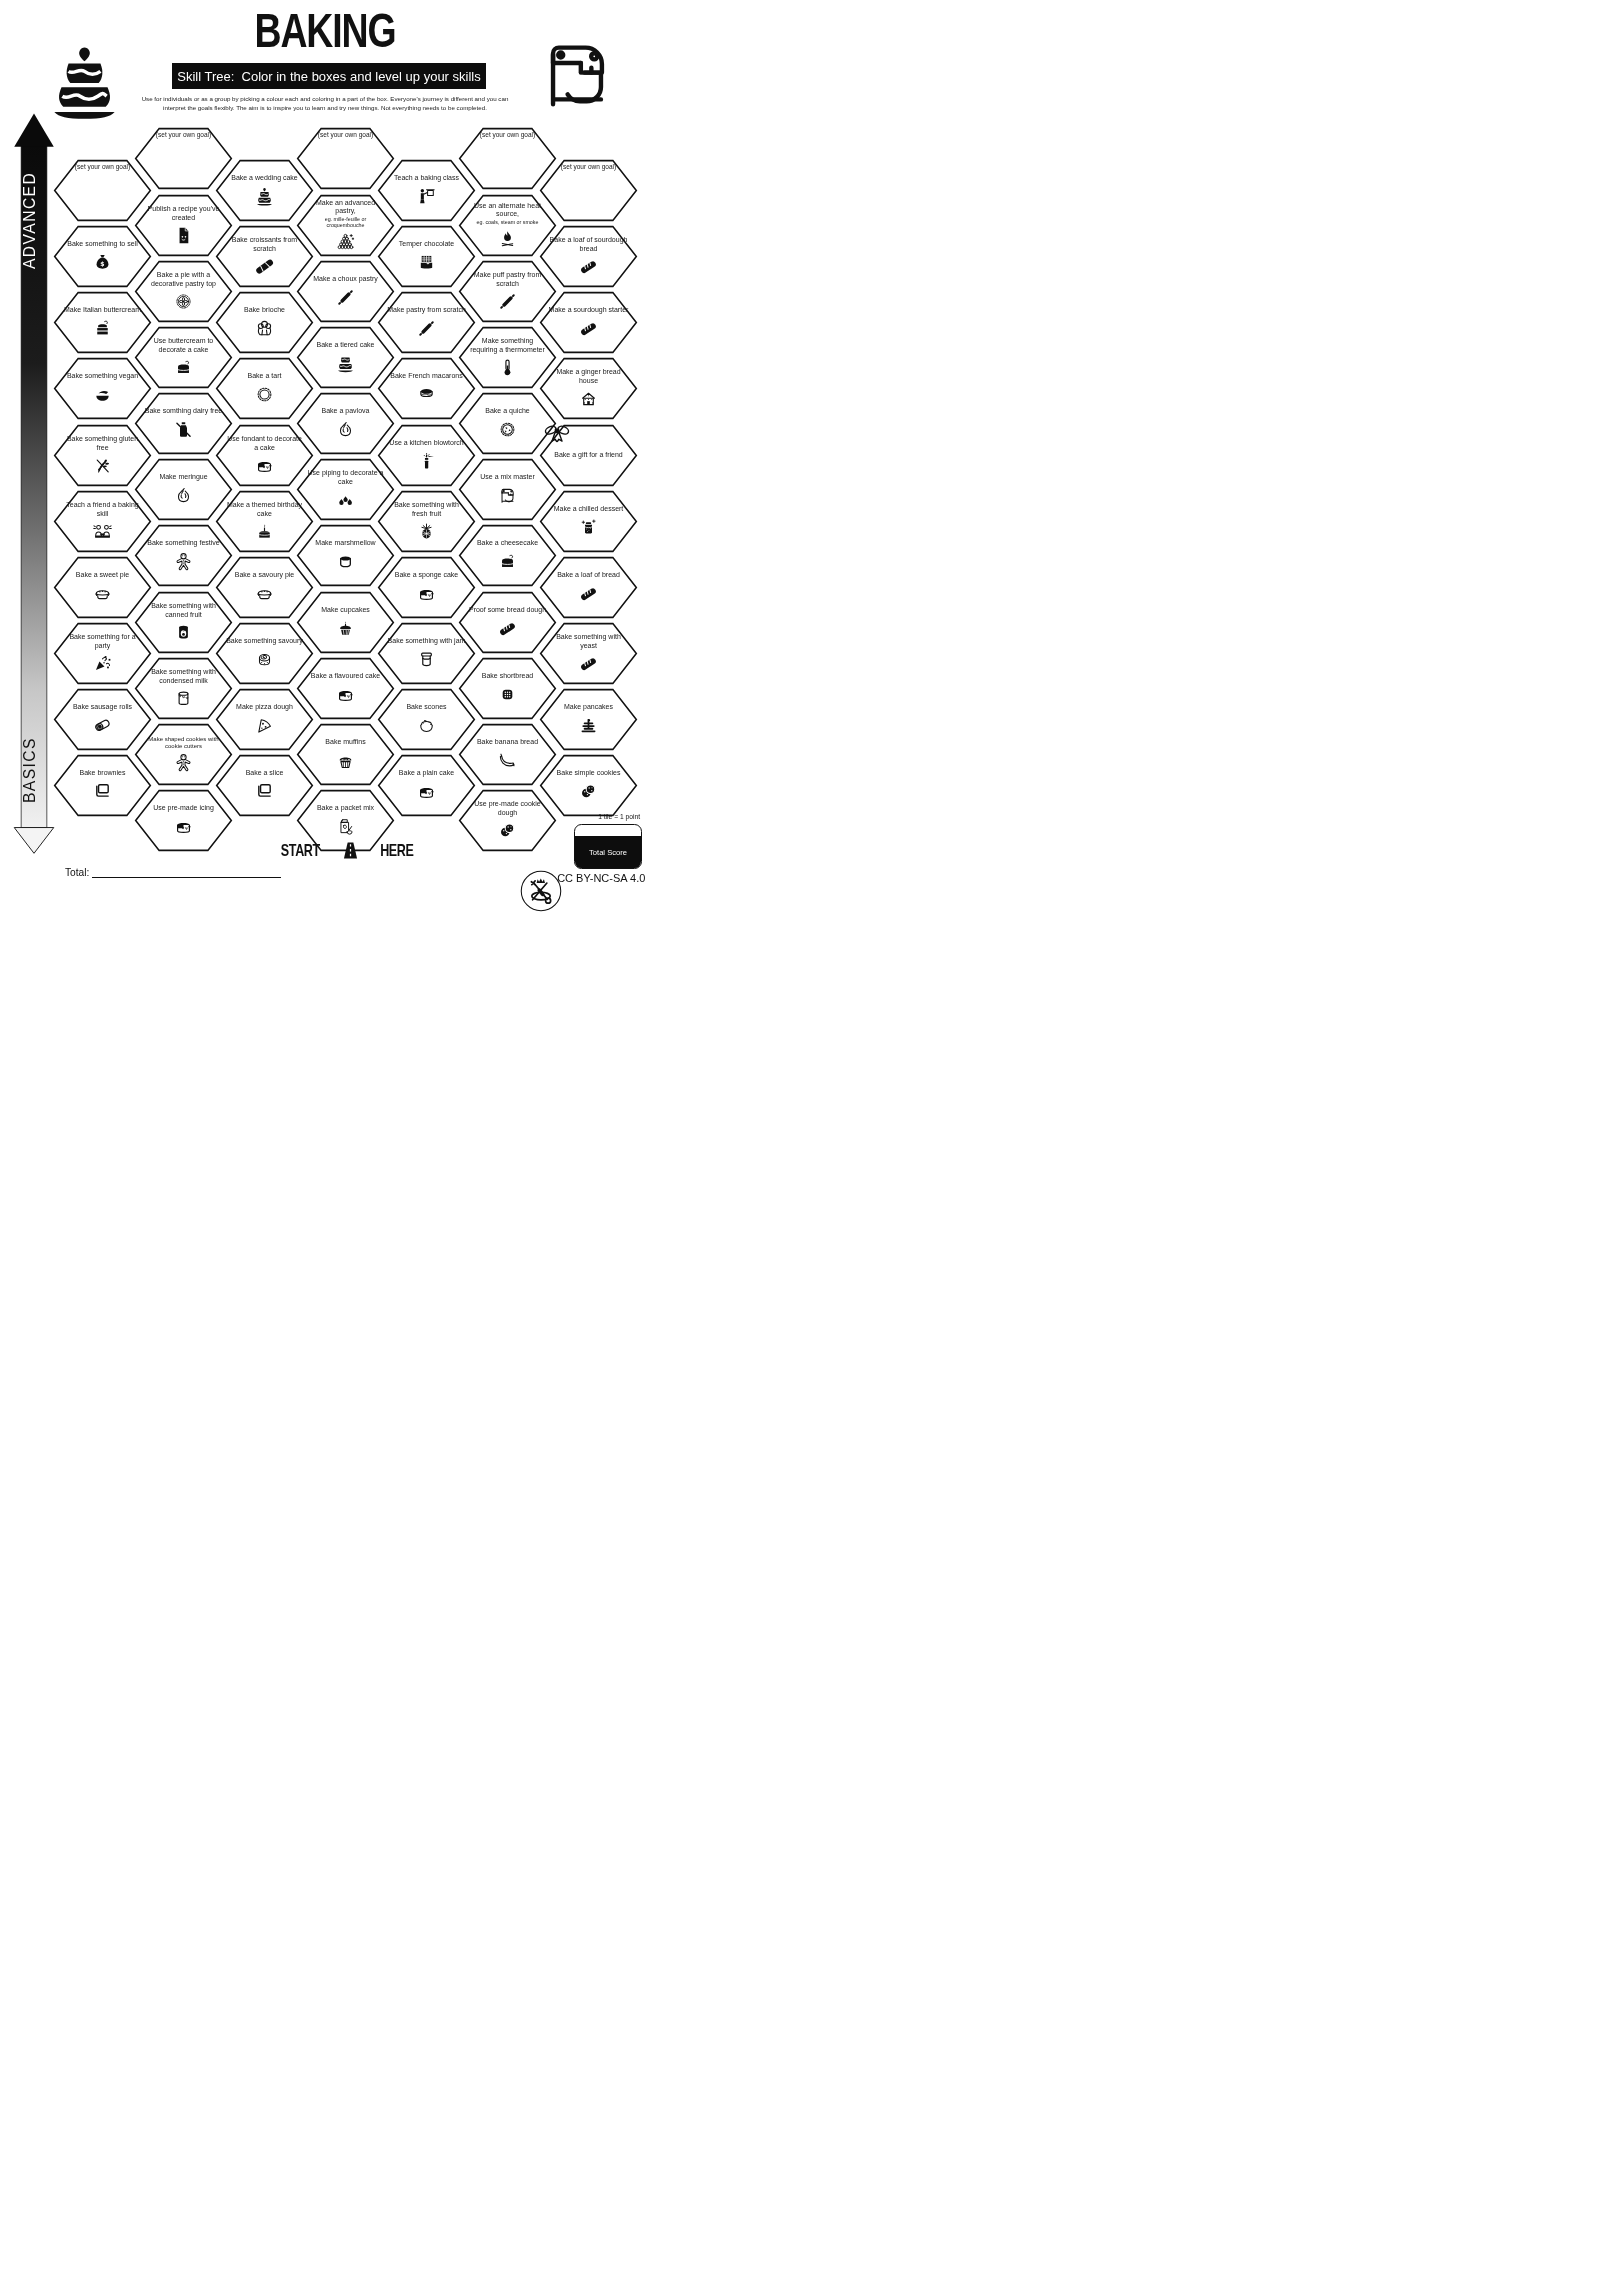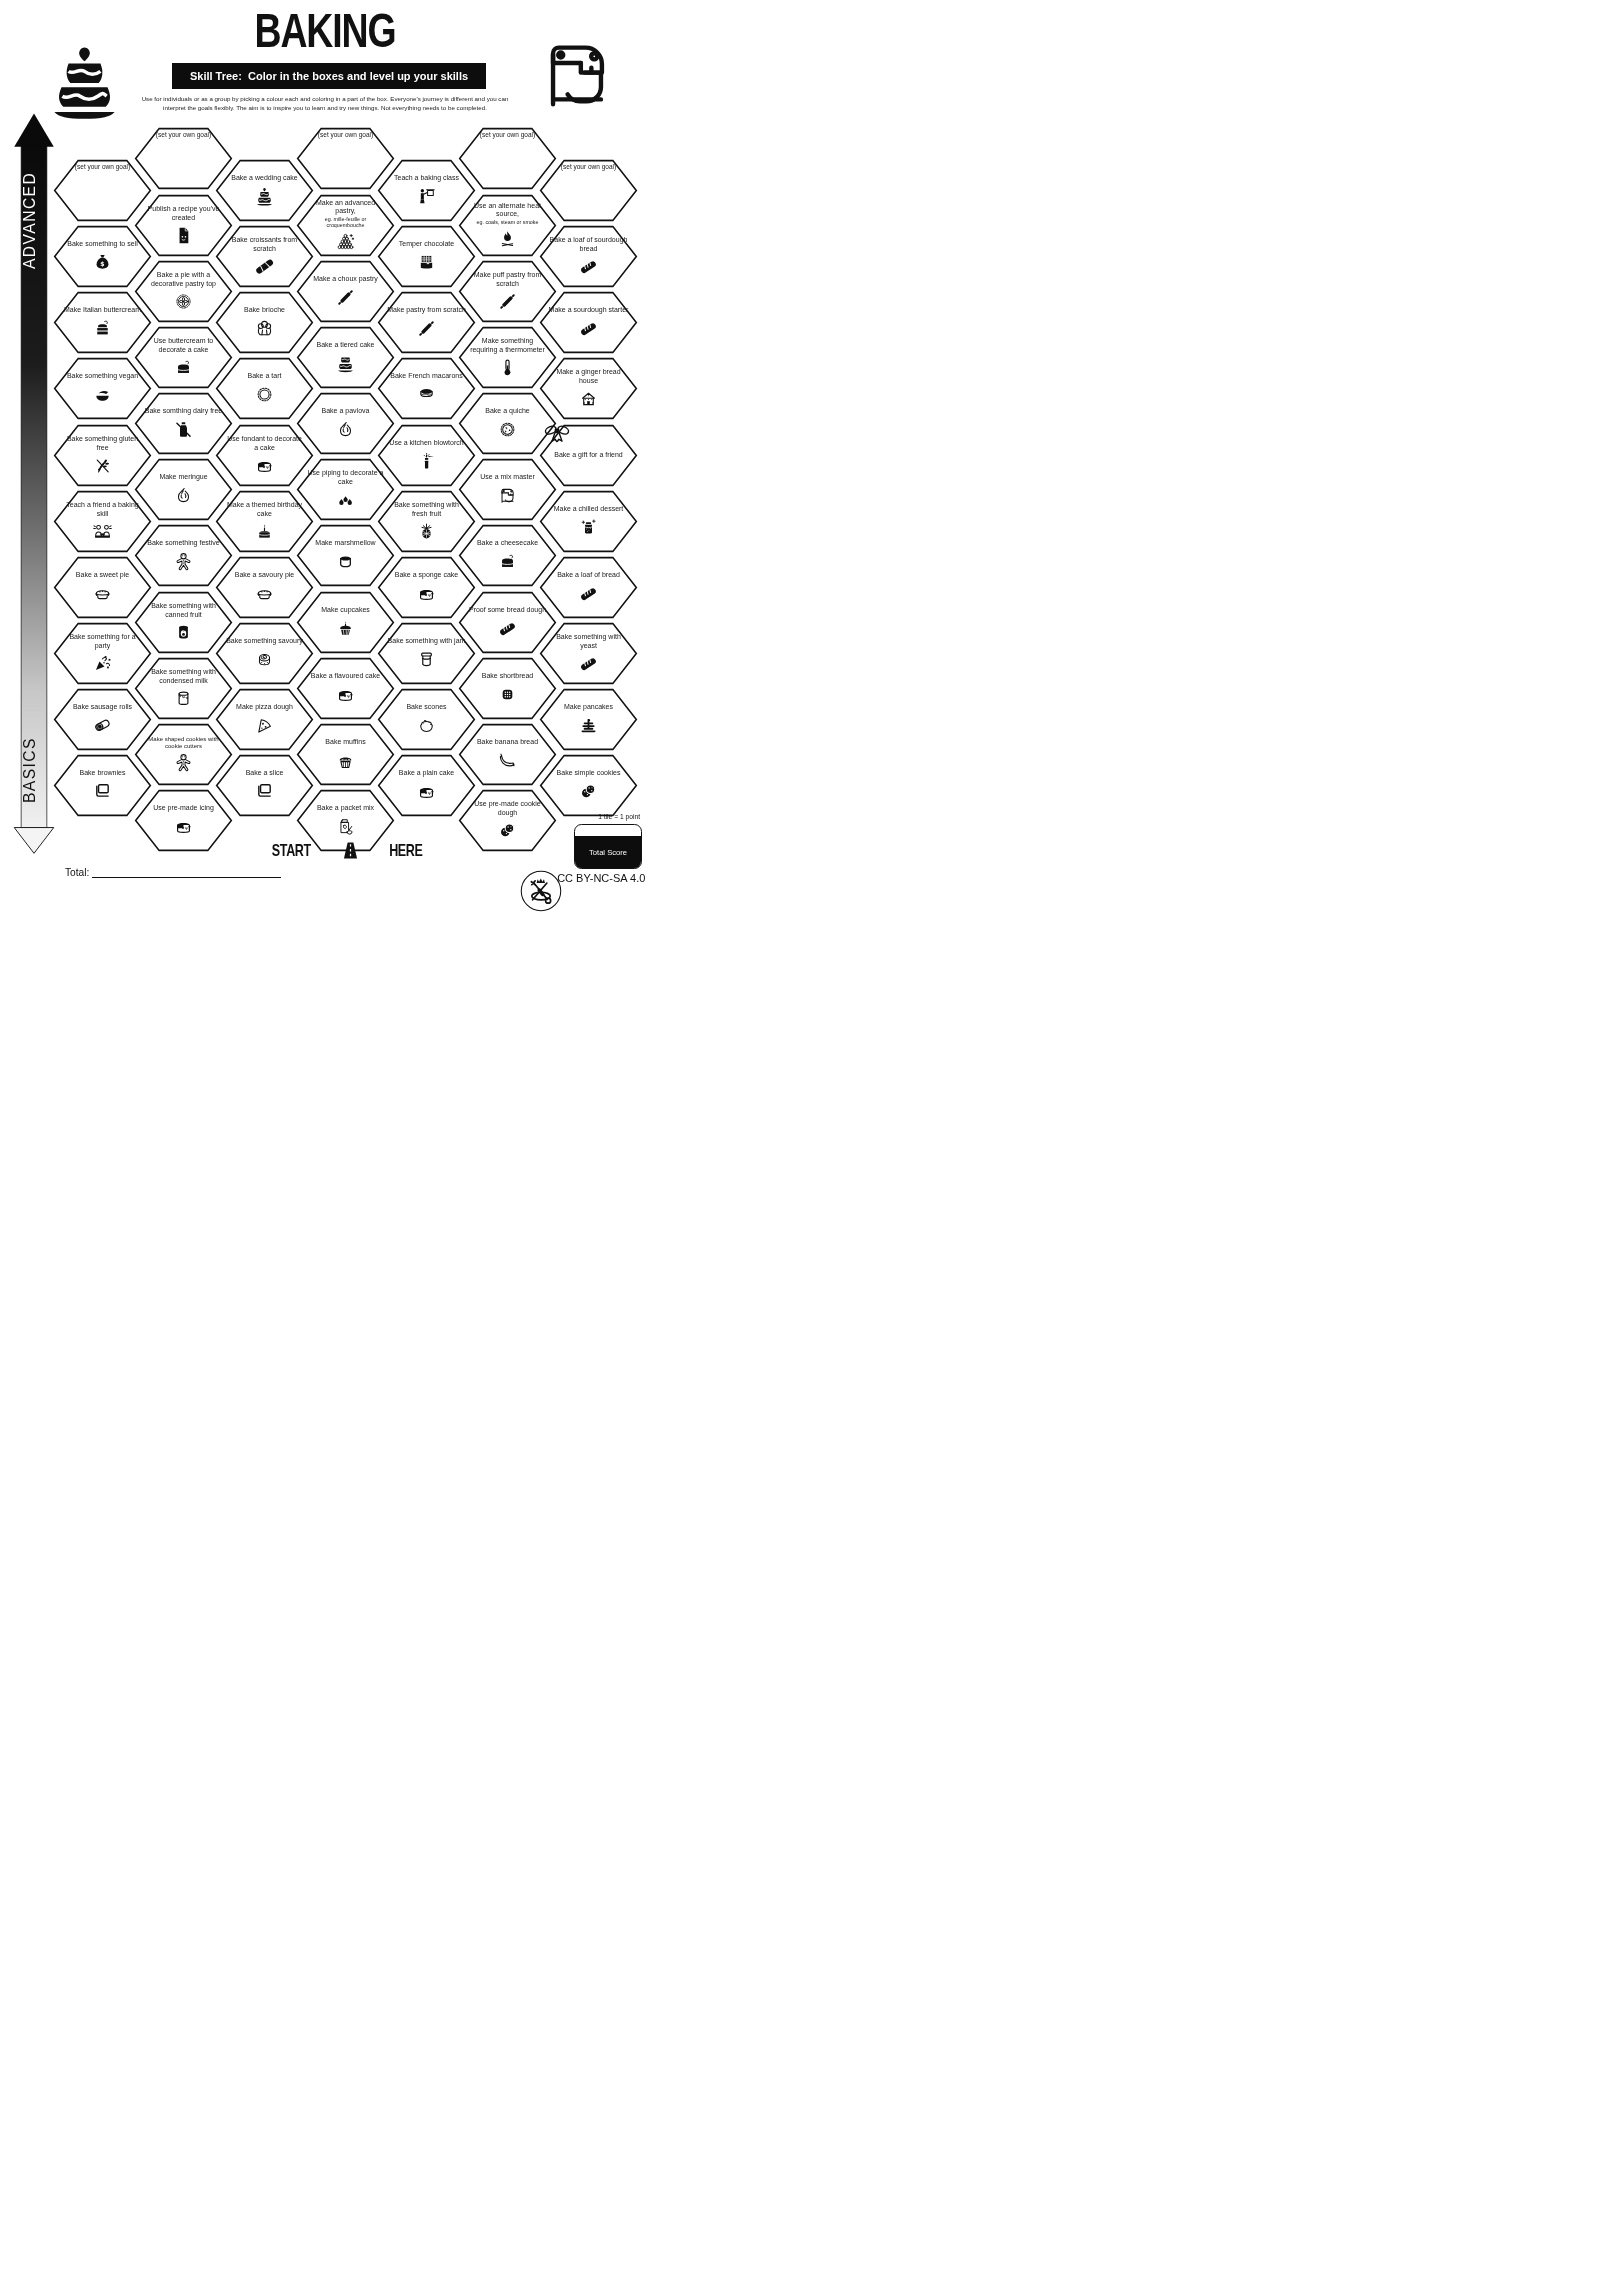--- a/index.html
+++ b/index.html
@@ -4,21 +4,21 @@
 <style>
   html,body{margin:0;padding:0;background:#fff;}
   body{font-family:"Liberation Sans", sans-serif; color:#111;}
   #page{position:relative;width:650px;height:918px;background:#fff;overflow:hidden;}
 
   
   .title{position:absolute;top:7.4px;left:50%;transform:translateX(-50%) scaleX(0.78);
     font-size:48px;font-weight:800;letter-spacing:-1.4px;line-height:1;white-space:nowrap;}
   .subtitle-bar{position:absolute;left:172px;top:63px;width:314px;height:26px;background:#0d0d0d;
     display:flex;align-items:center;justify-content:center;}
-  .subtitle-bar span{color:#fff;font-size:11px;font-weight:700;white-space:pre;}
+  .subtitle-bar span{color:#fff;font-size:13px;font-weight:400;white-space:pre;}
   .descr{position:absolute;left:126px;top:95px;width:398px;text-align:center;
     font-size:6.2px;line-height:1.4;color:#1a1a1a;}
   .logo{position:absolute;}
   #cake-logo{left:42px;top:39px;width:85px;height:86px;}
   #mixer-logo{left:531px;top:26px;width:92px;height:97px;}
 
   
   #axis-arrow{position:absolute;left:11px;top:108px;width:46px;height:750px;}
   .axis-label{position:absolute;writing-mode:vertical-rl;transform:rotate(180deg);
     text-align:center;font-size:15.7px;letter-spacing:1.4px;font-weight:400;}
@@ -35,21 +35,21 @@
   .hex-sublabel{font-size:5.3px;line-height:1.15;color:#1a1a1a;margin-top:-1.9px;max-width:79px;}
   .hex-icon{display:block;line-height:0;}
   .hex-icon svg{width:21px;height:21px;}
   .hex.goal .hex-content{justify-content:flex-start;padding-top:4.2px;}
   .hex.goal .hex-label{font-size:6.5px;}
   .hex .corner-icon{position:absolute;left:2.8px;top:-6.5px;}
   .hex .corner-icon svg{width:30px;height:30px;}
 
   
   #start-here{position:absolute;left:259px;top:840px;width:176px;display:flex;
-    align-items:center;justify-content:center;gap:20px;}
+    align-items:center;justify-content:center;gap:11px;}
   #start-here .start-word{font-size:15.7px;font-weight:800;transform:scaleX(0.8);letter-spacing:-0.5px;}
   #start-here .road{width:29px;height:21px;line-height:0;}
 
   
   #name-row{position:absolute;left:65px;top:866px;display:flex;align-items:flex-end;}
   #name-label{font-size:10.2px;}
   #name-line{width:189px;border-bottom:0.9px solid #111;height:11px;margin-left:2.8px;}
   #tile-note{position:absolute;left:574px;top:813px;width:66px;text-align:right;font-size:6.7px;}
   #score-box{position:absolute;left:574px;top:824px;width:66px;height:43px;
     border:1.2px solid #111;border-radius:7.4px;background:#fff;overflow:hidden;}

